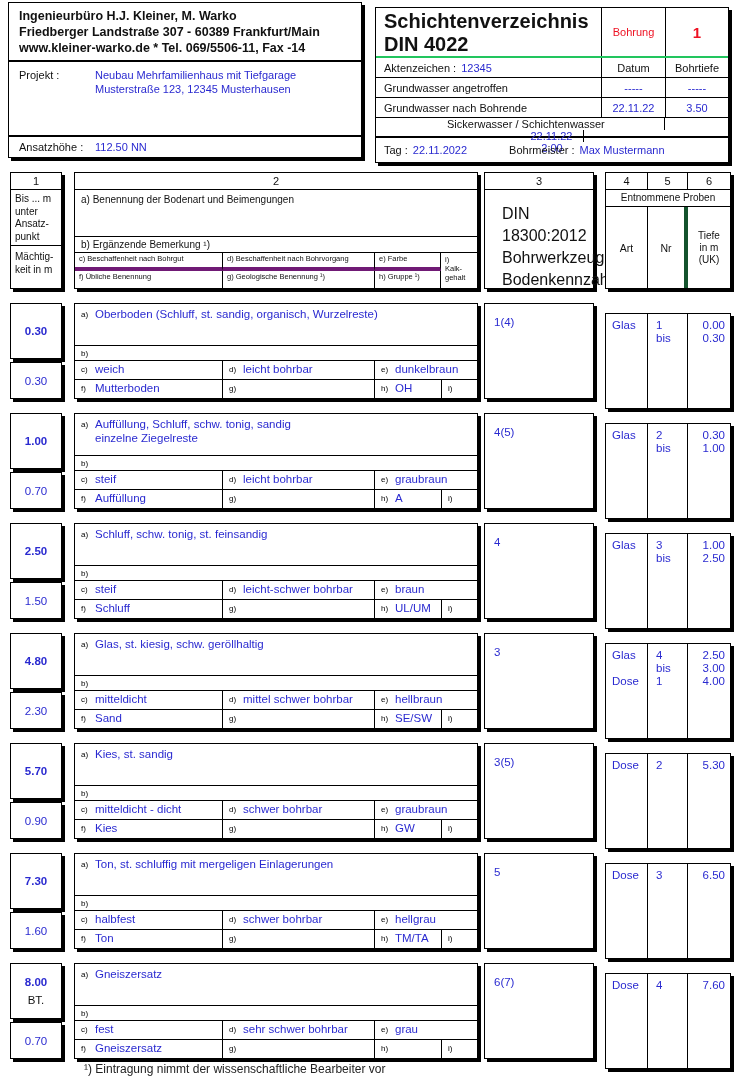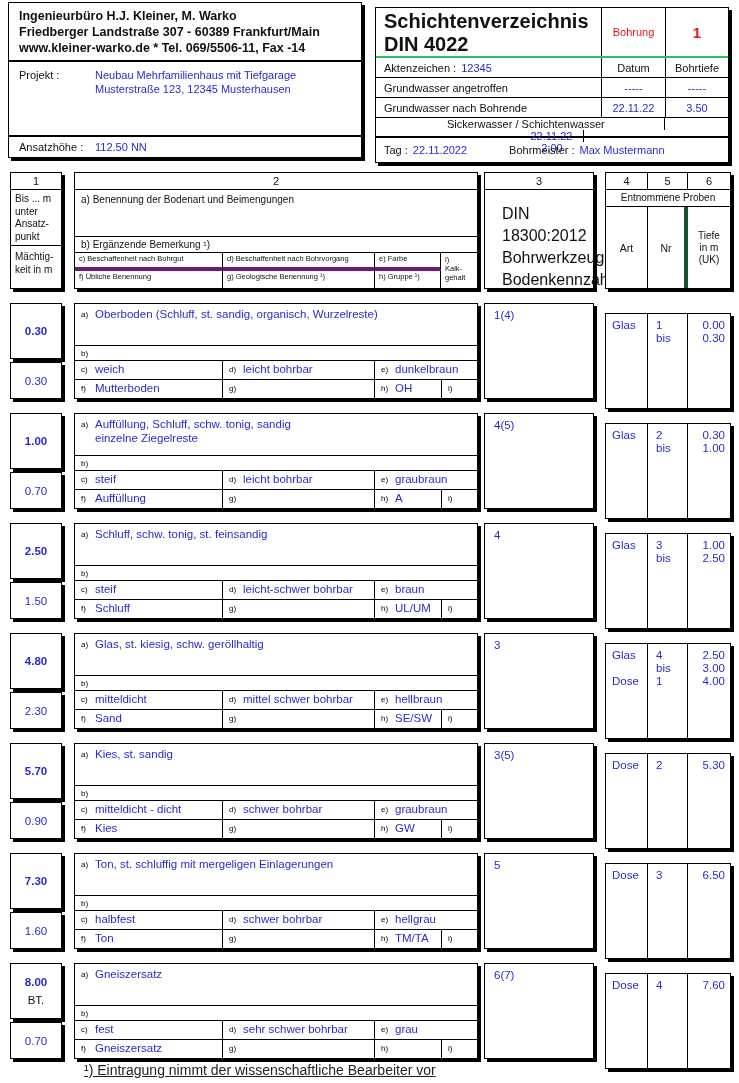--- a/index.html
+++ b/index.html
@@ -76,28 +76,28 @@
   .val { color:var(--ink-blue); line-height:13.5px; }
   .d-a { flex:1; display:flex; padding:4px 6px 0 6px; }
   .d-b { height:15px; border-top:1px solid #000; display:flex; padding:1px 6px 0 6px; }
   .d-row { height:19px; border-top:1px solid #000; display:flex; }
   .d-row .cell { display:flex; padding:2px 2px 0 6px; border-right:1px solid #000; overflow:hidden; }
   .c-c { width:148px; } .c-d { width:152px; }
   .c-e { flex:1; border-right:none !important; }
   .c-h { width:67px; }
   .c-i { flex:1; border-right:none !important; }
 
-  .lr-kenn { left:484px; top:0; width:110px; height:96px; padding:5px 0 0 9px; font-size:11.5px; }
+  .lr-kenn { left:484px; top:0; width:110px; height:96px; padding:12px 0 0 9px; font-size:11.5px; }
   .lr-samples { left:605px; top:10px; width:126px; height:96px; display:flex; font-size:11.5px; line-height:13px; }
   .s-art { width:42px; border-right:1px solid #000; padding:5px 0 0 6px; }
   .s-nr  { width:40px; border-right:1px solid #000; padding:5px 0 0 8px; }
   .s-tiefe { flex:1; padding:5px 5px 0 0; text-align:right; }
 
   
-  .footnote { position:absolute; left:84px; top:1062px; font-size:14px; color:#222;text-decoration:underline; }
+  .footnote { position:absolute; left:84px; top:1062px; font-size:12px; color:#222; }
 </style>
 </head>
 <body>
 
 <div class="page">
 
   <div class="box letterhead">
     <div class="lh-top">
       <div>Ingenieurbüro H.J. Kleiner, M. Warko</div>
       <div>Friedberger Landstraße 307 - 60389 Frankfurt/Main</div>

